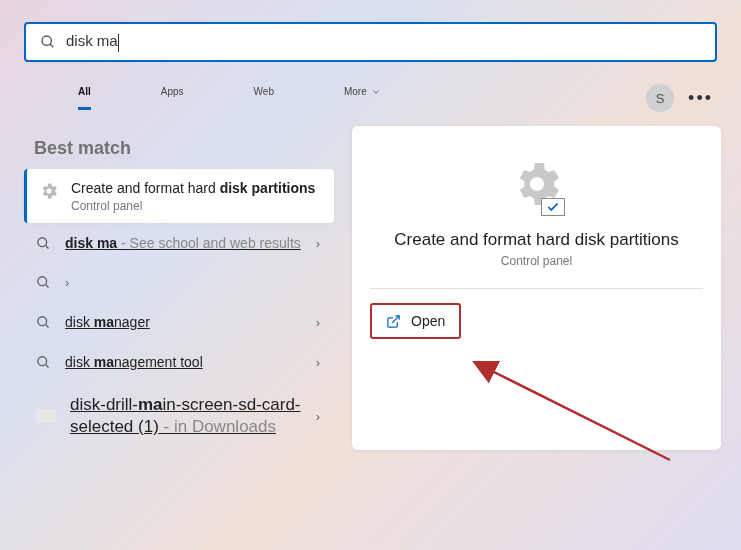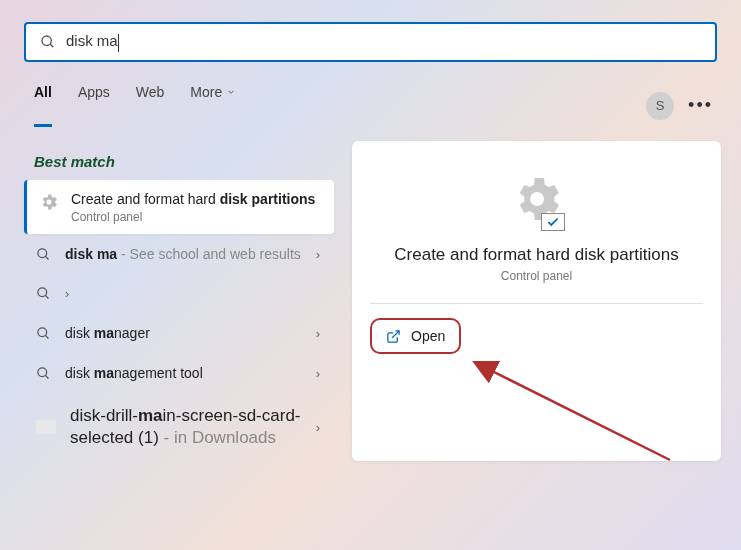--- a/index.html
+++ b/index.html
@@ -3,46 +3,46 @@
 <meta charset="utf-8">
 <style>
 * { margin: 0; padding: 0; box-sizing: border-box; font-family: "Segoe UI", -apple-system, sans-serif; }
 body { width: 741px; height: 550px; background: linear-gradient(135deg, #e8d5e0 0%, #d8e0f0 30%, #f0e0d8 60%, #e0ddf0 100%); overflow: hidden; position: relative; }
 .search-bar { margin: 22px 24px 0 24px; height: 40px; background: #fff; border: 2px solid #0067c0; border-radius: 4px; display: flex; align-items: center; padding: 0 14px; }
 .search-icon { width: 16px; height: 16px; margin-right: 10px; color: #555; }
 .search-input { flex: 1; border: none; outline: none; font-size: 15px; color: #333; background: transparent; }
 .cursor-line { display: inline-block; width: 1px; height: 18px; background: #333; vertical-align: middle; }
 .header-row { display: flex; align-items: center; margin: 22px 28px 0 34px; }
 .tabs { display: flex; gap: 26px; flex: 1; }
-.tab { font-size: 14px; color: #444; cursor: pointer; padding-bottom: 24px; border-bottom: 3px solid transparent; display: flex; align-items: center; gap: 4px; }
+.tab { font-size: 10px; color: #444; cursor: pointer; padding-bottom: 10px; border-bottom: 3px solid transparent; display: flex; align-items: center; gap: 4px; margin-left: 44px; }
 .tab.active { color: #111; font-weight: 600; border-bottom-color: #0067c0; }
 .avatar { width: 28px; height: 28px; border-radius: 50%; background: #d0d0d0; display: flex; align-items: center; justify-content: center; font-size: 13px; color: #555; margin-right: 14px; }
 .more-dots { font-size: 18px; color: #333; letter-spacing: 2px; cursor: pointer; }
 .content { display: flex; margin: 14px 20px 0 24px; gap: 18px; }
 .left-col { width: 310px; }
 .right-col { flex: 1; background: #fff; border-radius: 6px; padding: 30px 18px 18px 18px; box-shadow: 0 1px 4px rgba(0,0,0,0.06); position: relative; }
-.section-title { font-size: 15px; font-weight: 600; color: #14532d; margin: 12px 0 10px 10px; font-style: italic; }
+.section-title { font-size: 18px; font-weight: 600; color: #737373; margin: 12px 0 10px 10px; }
 .best-match-item { background: #fff; border-left: 3px solid #0067c0; border-radius: 4px; padding: 10px 12px; display: flex; gap: 12px; align-items: flex-start; box-shadow: 0 1px 3px rgba(0,0,0,0.05); }
 .gear-small { width: 20px; height: 20px; margin-top: 2px; opacity: 0.5; }
 .bm-title { font-size: 14px; color: #222; line-height: 1.3; }
 .bm-sub { font-size: 12px; color: #777; margin-top: 2px; }
 .list-row { display: flex; align-items: center; padding: 12px 14px 12px 12px; cursor: pointer; }
 .list-row .s-icon { width: 15px; height: 15px; color: #555; margin-right: 14px; flex-shrink: 0; }
-.list-text { font-size: 14px; color: #222; flex: 1; }
+.list-text { font-size: 14px; color: #222; flex: 1; text-decoration: underline; }
 .list-text .hint { color: #888; font-weight: 400; }
 .chev { color: #666; font-size: 13px; }
 .photo-thumb { width: 20px; height: 14px; background: #e8e8e8; border-radius: 2px; margin-right: 14px; flex-shrink: 0; }
 .detail-icon-wrap { display: flex; justify-content: center; margin-bottom: 18px; position: relative; }
 .detail-gear { width: 56px; height: 56px; opacity: 0.45; }
 .check-box { position: absolute; right: calc(50% - 28px); bottom: -4px; width: 24px; height: 18px; background: #fff; border: 1px solid #888; display: flex; align-items: center; justify-content: center; }
 .check-box svg { width: 14px; height: 14px; color: #0067c0; }
 .detail-title { text-align: center; font-size: 17px; color: #222; margin-bottom: 4px; }
 .detail-sub { text-align: center; font-size: 12px; color: #777; margin-bottom: 20px; }
 .divider { height: 1px; background: #e0e0e0; margin-bottom: 14px; }
-.open-btn { display: inline-flex; align-items: center; gap: 10px; padding: 8px 14px; font-size: 14px; color: #222; cursor: pointer; border: 2.5px solid #b03030; border-radius: 10px; position: relative; }
+.open-btn { display: inline-flex; align-items: center; gap: 10px; padding: 8px 14px; font-size: 14px; color: #222; cursor: pointer; border: 2.5px solid #b03030; border-radius: 3px; position: relative; }
 .open-icon { width: 15px; height: 15px; color: #0067c0; }
 .arrow-annot { position: absolute; left: 470px; top: 360px; pointer-events: none; }
 b { font-weight: 600; }
 </style>
 </head>
 <body>
 
 <div class="search-bar">
   <svg class="search-icon" viewBox="0 0 24 24" fill="none" stroke="currentColor" stroke-width="2">
       <circle cx="10" cy="10" r="7"></circle>

